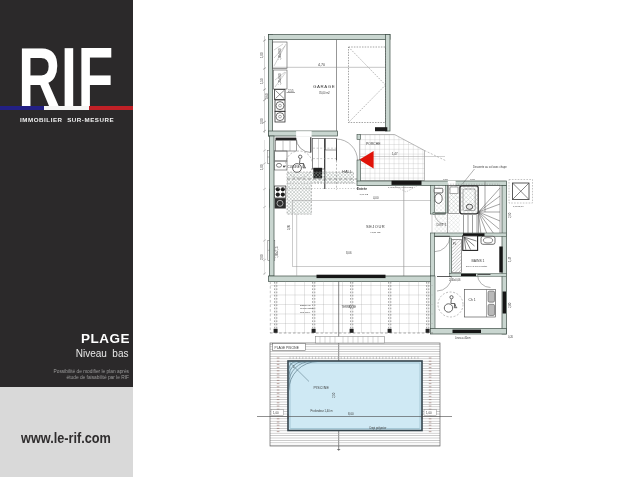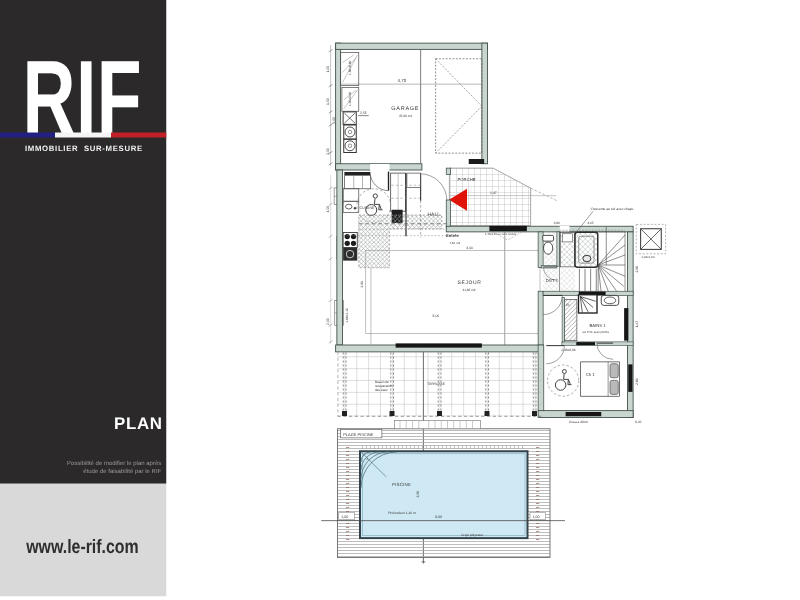--- a/index.html
+++ b/index.html
@@ -14,22 +14,23 @@
 <div class="abs" style="left:0;top:0;width:133px;height:386.5px;background:#2b292a;"></div>
 
 <div class="abs" style="left:0;top:386.5px;width:133px;height:90px;background:#d9d9d9;"></div>
 
 <div class="abs" style="left:17.5px;top:35.8px;font-size:84.5px;line-height:1;font-weight:bold;color:#fff;transform:scaleX(0.695);transform-origin:0 0;letter-spacing:0.5px;">RIF</div>
 
 <div class="abs" style="left:0;top:105.8px;width:133px;height:4.4px;background:linear-gradient(90deg,#232084 0 33.3%,#f5f5f5 33.3% 66.6%,#c02026 66.6% 100%);"></div>
 
 <div class="abs" style="left:20px;top:116.5px;font-size:6.2px;line-height:1;font-weight:bold;color:#f2f2f2;letter-spacing:0.55px;">IMMOBILIER&nbsp;&nbsp;SUR-MESURE</div>
 
-<div class="abs" style="left:0;top:331.5px;width:130px;text-align:right;font-size:13.5px;line-height:1;font-weight:bold;color:#fff;letter-spacing:0.5px;">PLAN</div>
-
+<div class="abs" style="left:0;top:331.5px;width:130px;text-align:right;font-size:13.5px;line-height:1;font-weight:bold;color:#fff;letter-spacing:0.5px;">PLAGE</div>
+
+<div class="abs" style="left:0;top:348.5px;width:128.5px;text-align:right;font-size:10px;line-height:1;color:#e8e8e8;">Niveau&nbsp;&nbsp;bas</div>
 
 <div class="abs" style="left:0;top:368.5px;width:129px;text-align:right;font-size:4.8px;line-height:1.4;color:#9b9b9b;">Possibilité de modifier le plan après<br>étude de faisabilité par le RIF</div>
 
 <div class="abs" style="left:21px;top:429.5px;font-size:15.5px;line-height:1;font-weight:bold;color:#2f2d2e;transform:scaleX(0.82);transform-origin:0 0;">www.le-rif.com</div>
 <svg class="abs" style="left:0;top:0;" width="640" height="480" viewBox="0 0 640 480">
 <defs>
 <pattern id="grid9" width="9.5" height="9.5" patternUnits="userSpaceOnUse">
 <path d="M9.5,0 L0,0 0,9.5" fill="none" stroke="#a2a2a2" stroke-width="0.55"></path>
 </pattern>
 <pattern id="grid6" width="4.8" height="4.8" patternUnits="userSpaceOnUse">

